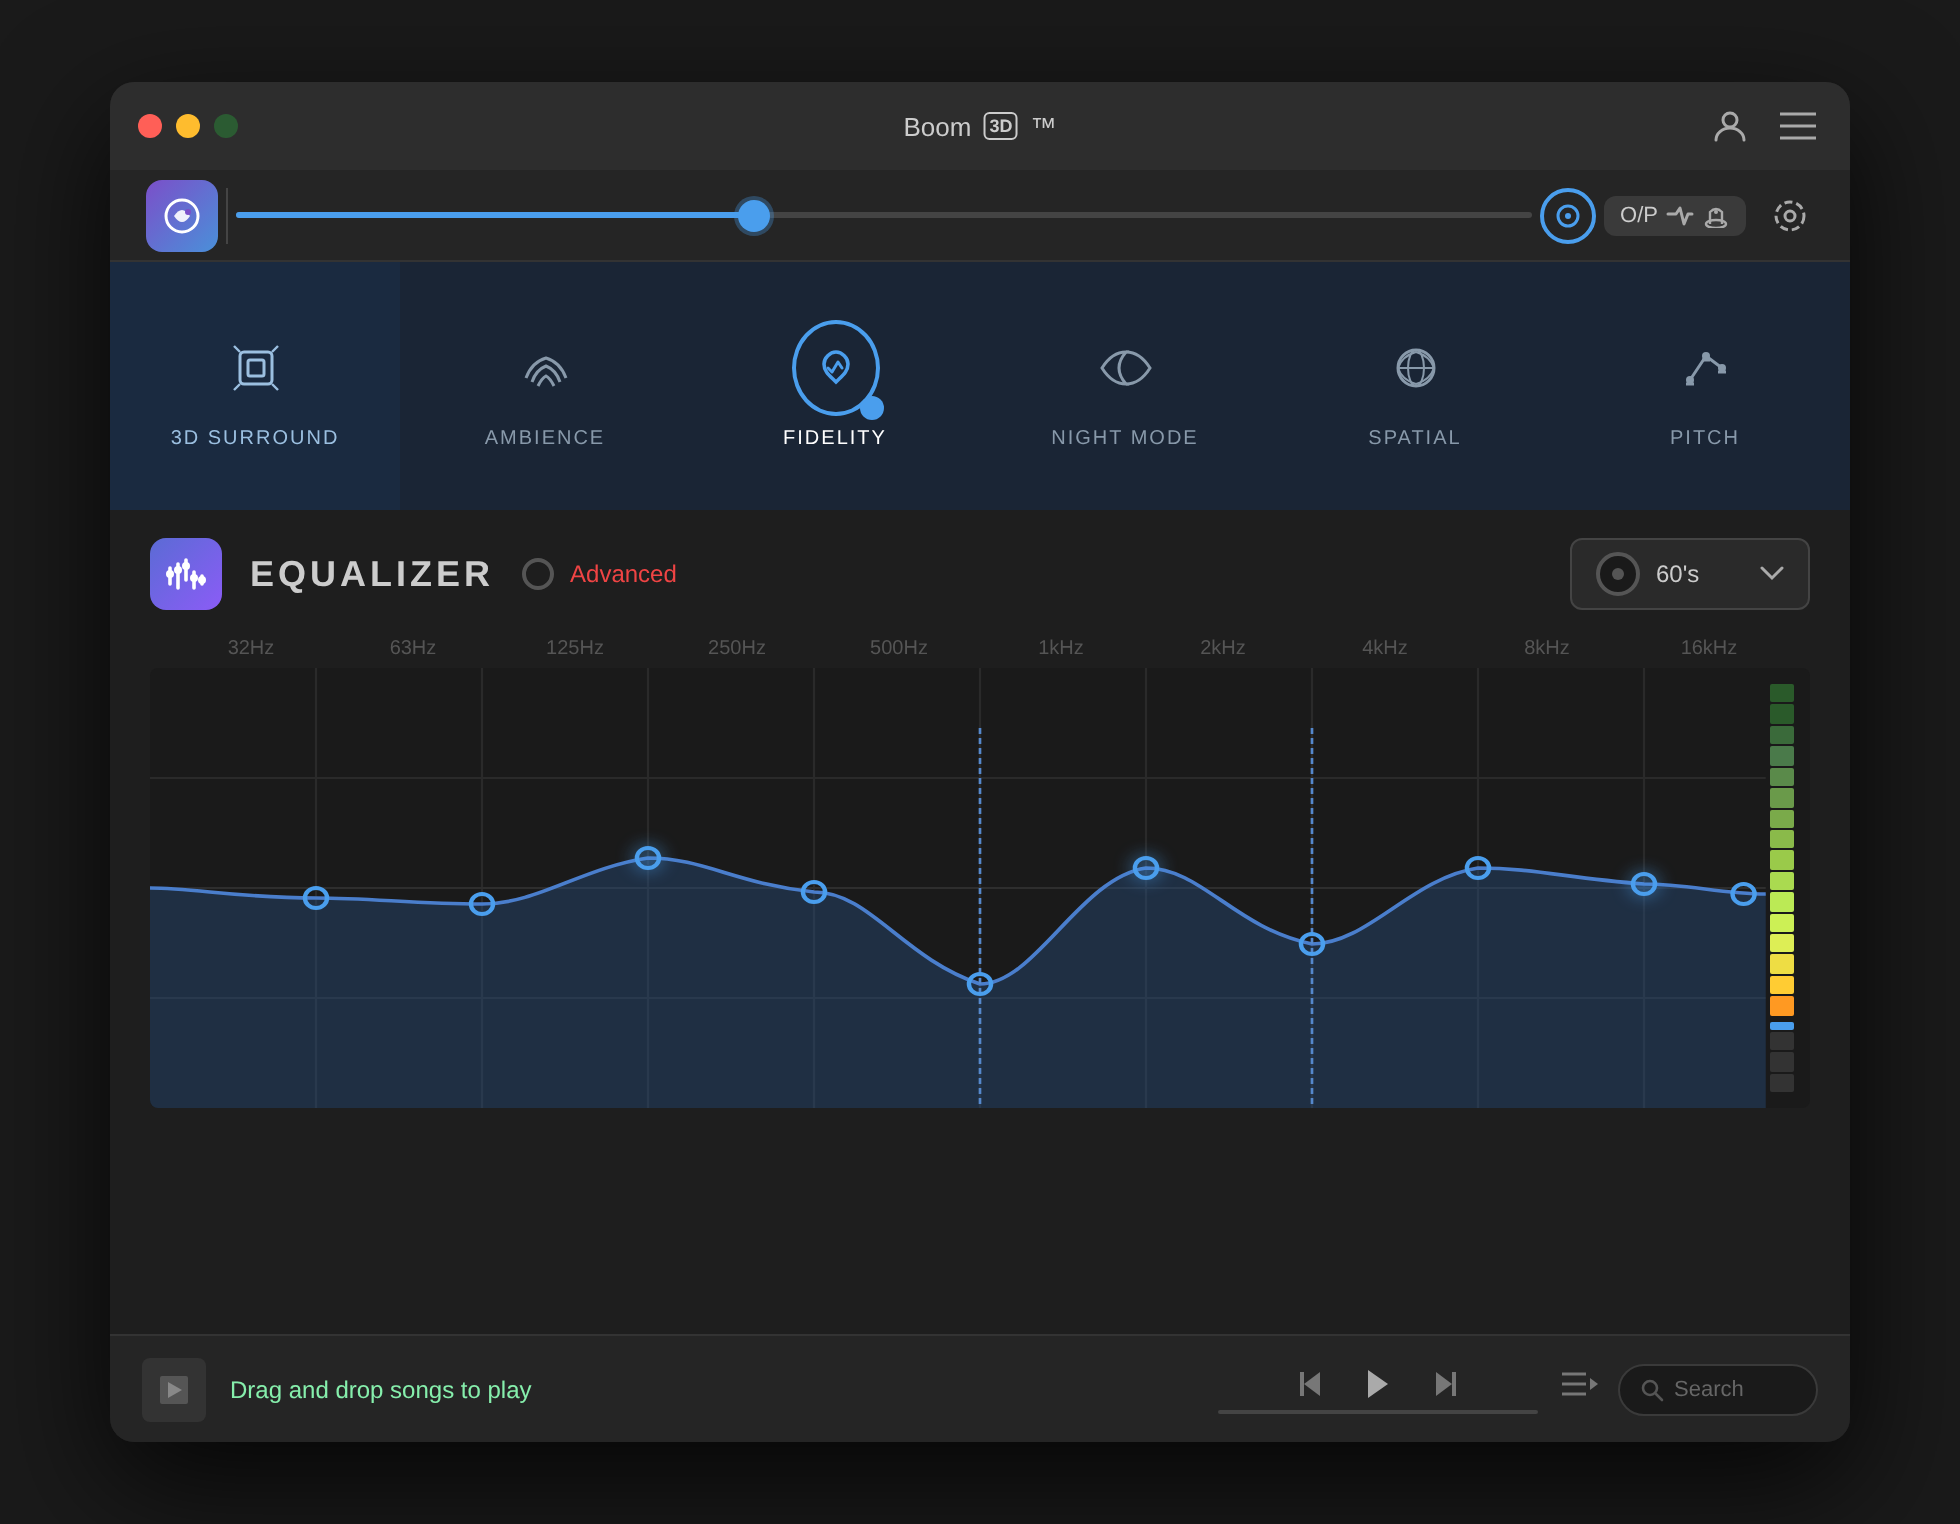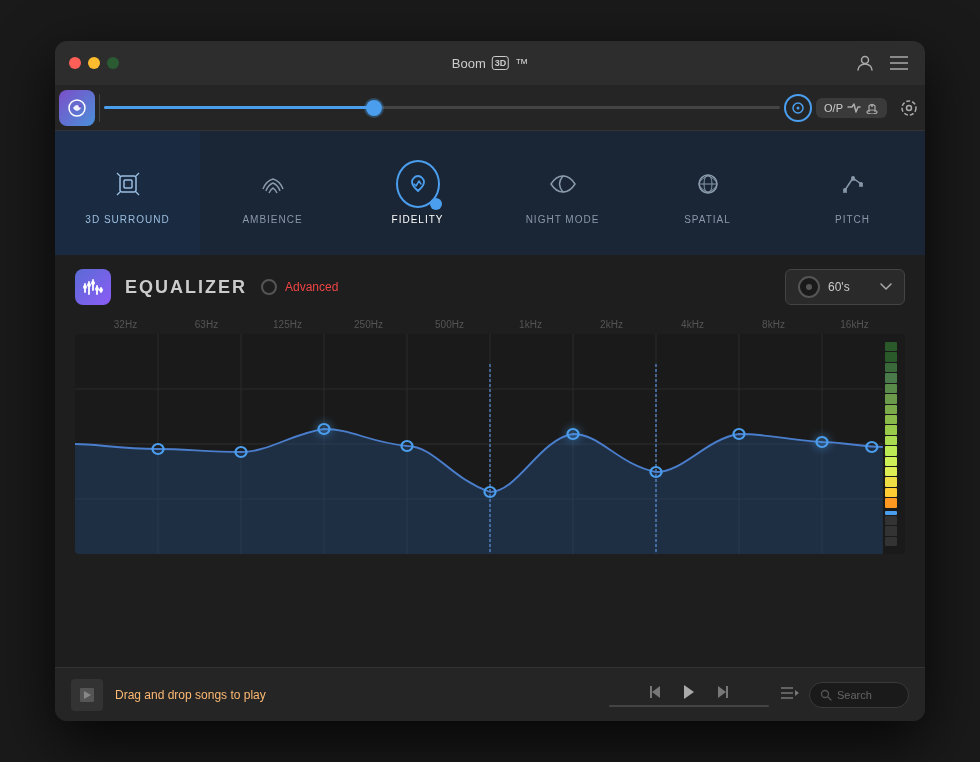--- a/index.html
+++ b/index.html
@@ -84,21 +84,21 @@
       color: #aaa;
       cursor: pointer;
       font-size: 16px;
     }
     
     .volume-bar {
       background: #252525;
       height: 46px;
       display: flex;
       align-items: center;
-      padding: 0 4px;
+      padding: 0 18px;
       gap: 4px;
       flex-shrink: 0;
       border-bottom: 1px solid #333;
     }
     .app-icon {
       width: 36px;
       height: 36px;
       border-radius: 8px;
       background: linear-gradient(135deg, #7b4fc9, #4a90d9);
       display: flex;
@@ -341,21 +341,21 @@
       background: #333;
       border-radius: 4px;
       display: flex;
       align-items: center;
       justify-content: center;
       color: #666;
       font-size: 16px;
       flex-shrink: 0;
     }
     .player-drag-text {
-      color: #fdba74;
+      color: #86efac;
       font-size: 12px;
       flex: 1;
     }
     .player-controls-center {
       display: flex;
       flex-direction: column;
       align-items: center;
       gap: 4px;
     }
     .ctrl-btns {

